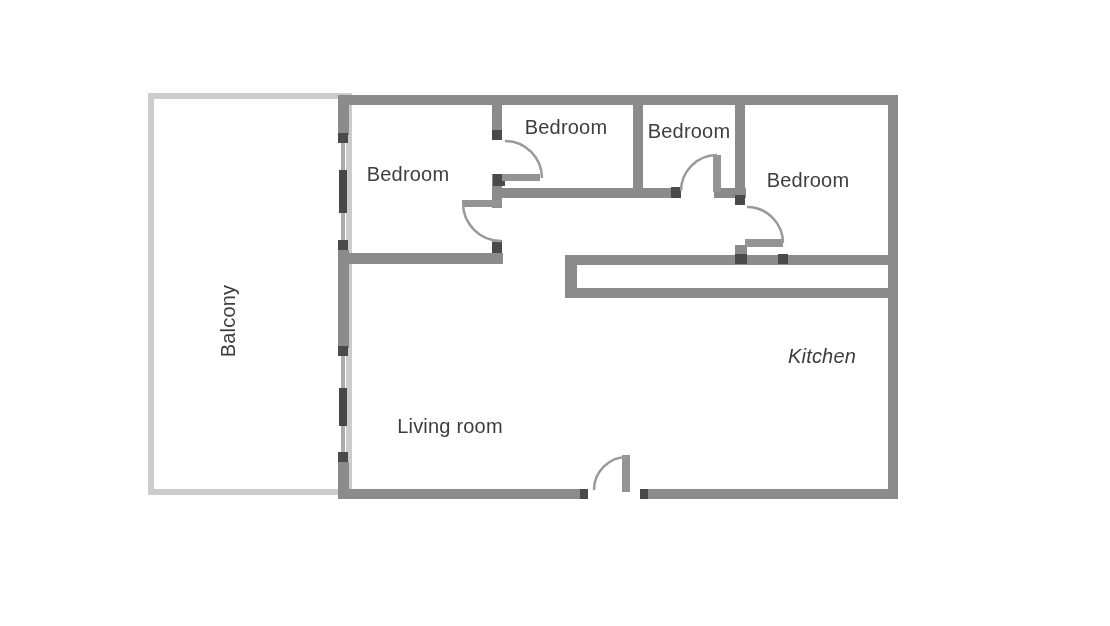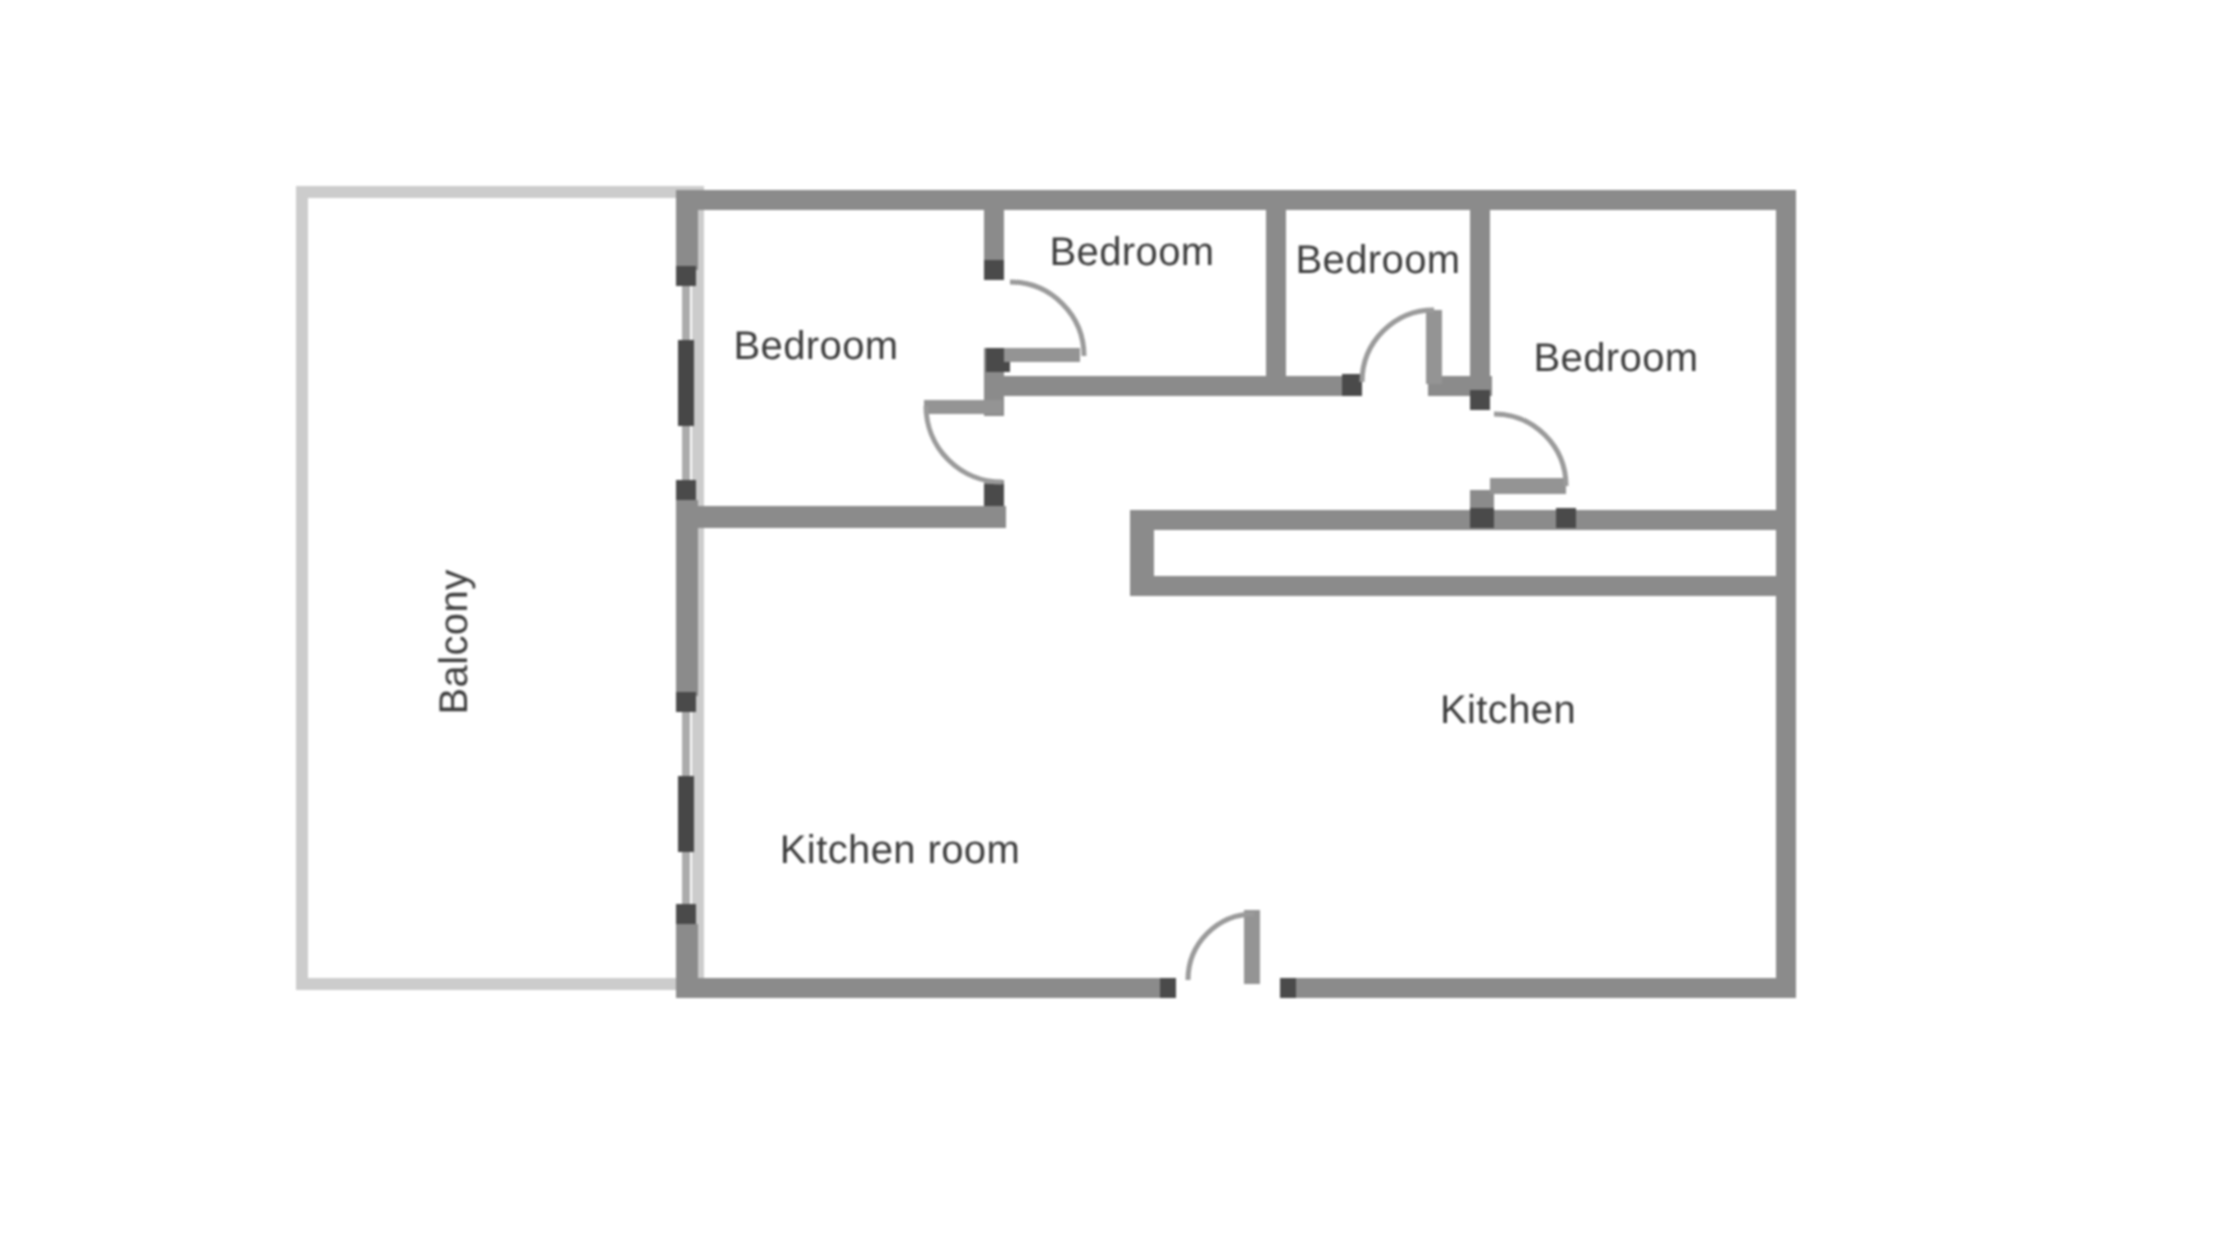--- a/index.html
+++ b/index.html
@@ -85,16 +85,16 @@
       <path d="M 681 191 A 36 36 0 0 1 717 155" fill="none" stroke="#9a9a9a" stroke-width="2.5"></path>
       <path d="M 747 207 A 36 36 0 0 1 783 243" fill="none" stroke="#9a9a9a" stroke-width="2.5"></path>
       <path d="M 594 490 A 33 33 0 0 1 627 457" fill="none" stroke="#9a9a9a" stroke-width="2.5"></path>
     </svg>
 
     <div class="room-label vert" style="left:228px;top:321px;">Balcony</div>
     <div class="room-label" style="left:408px;top:174px;">Bedroom</div>
     <div class="room-label" style="left:566px;top:127px;">Bedroom</div>
     <div class="room-label" style="left:689px;top:131px;">Bedroom</div>
     <div class="room-label" style="left:808px;top:180px;">Bedroom</div>
-    <div class="room-label" style="left:754px;top:356px;">Kitchen</div>
-    <div class="room-label" style="left:450px;top:426px;">Kitchen room</div>
+    <div class="room-label" style="left:822px;top:356px;font-style:italic;">Kitchen</div>
+    <div class="room-label" style="left:450px;top:426px;">Living room</div>
   </div>
 </div>
 
 </body></html>

